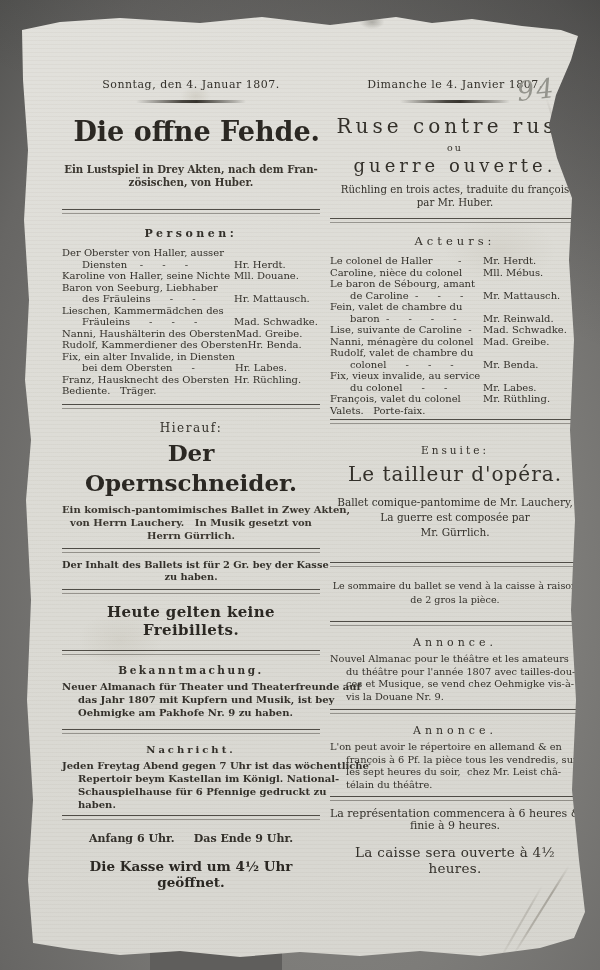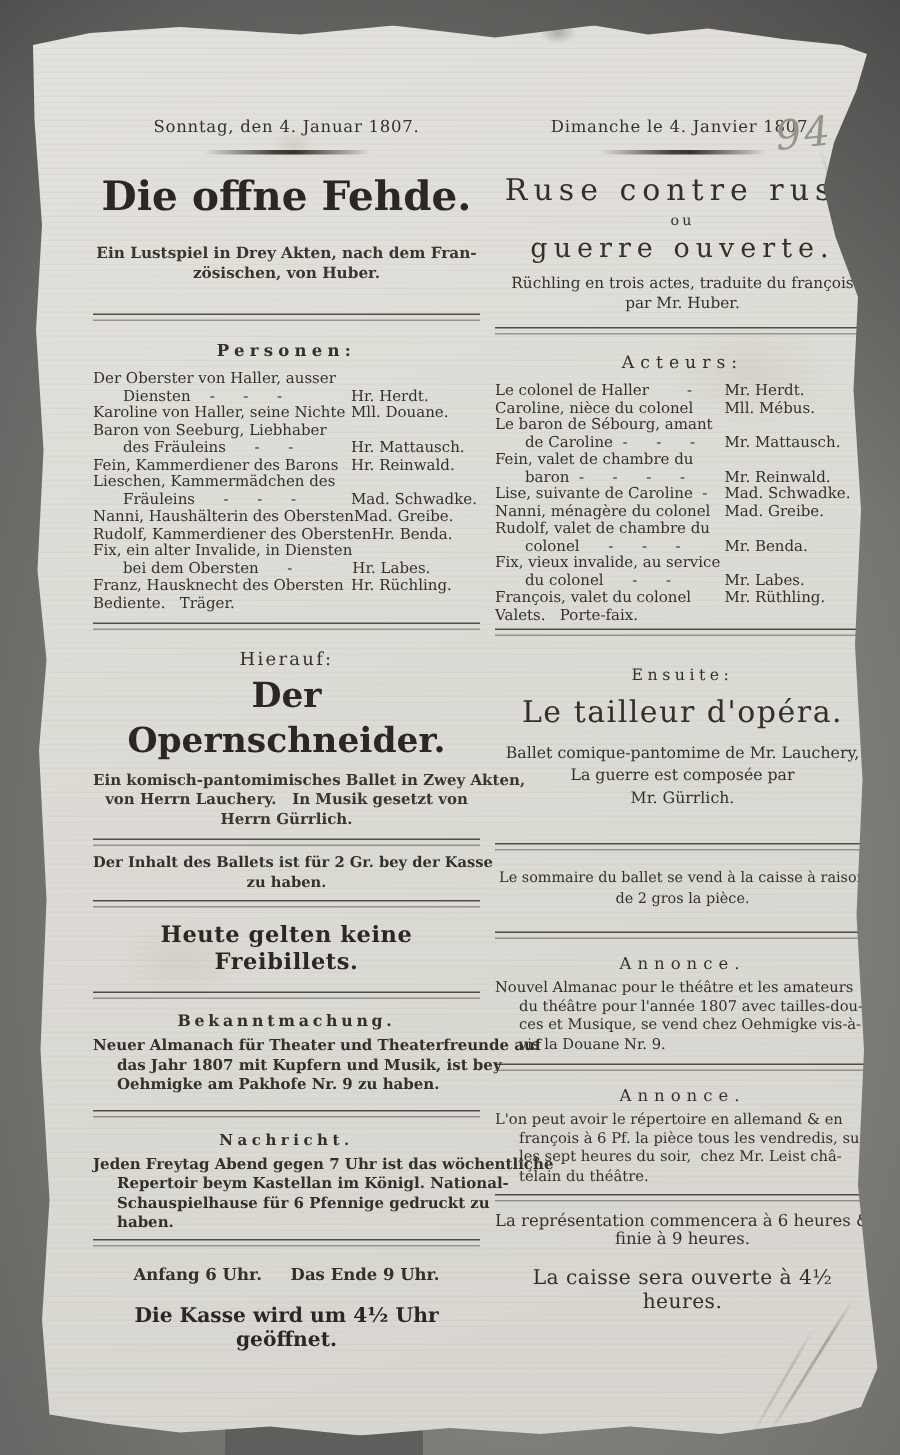--- a/index.html
+++ b/index.html
@@ -54,21 +54,21 @@
   .col-de{left:62px;width:258px;}
   .col-fr{left:330px;width:250px;}
   .pre{white-space:pre;}
 
   .date{font-size:11px;text-align:center;margin-top:8px;letter-spacing:.5px;}
   .ornament{height:3px;width:110px;margin:9px auto 0;
     background:linear-gradient(90deg, transparent, rgba(45,42,36,.2) 10%, rgba(45,42,36,.85) 42%, rgba(45,42,36,.95) 55%, rgba(45,42,36,.25) 90%, transparent);
     border-radius:2px;}
   .rule{height:3px;border-top:1.2px solid rgba(45,42,36,.8);border-bottom:1px solid rgba(45,42,36,.40);}
 
-  .title-de{font-size:27px;font-weight:700;text-align:center;margin-top:12px;line-height:34px;color:#2b2823;}
+  .title-de{font-size:27px;font-weight:700;text-align:right;margin-top:12px;line-height:34px;color:#2b2823;}
   .sub-de{font-size:10.2px;text-align:center;margin-top:14px;line-height:13px;font-weight:700;color:#3a362f;}
   .rule-a{margin-top:20px;}
   .cast-head-de{font-size:11px;font-weight:700;letter-spacing:3.5px;text-align:center;margin-top:13px;}
   .cast{margin-top:7px;font-size:10px;line-height:11.5px;}
   .cast-row{display:flex;align-items:flex-end;}
   .cast-role{flex:1;white-space:pre;padding-left:20px;text-indent:-20px;}
   .cast-name{flex:0 0 auto;white-space:pre;}
   .col-de .cast-name{width:86px;}
   .col-fr .cast-name{width:97px;}
   .col-de .cast{font-weight:500;}
@@ -137,24 +137,20 @@
             <div class="cast-name">Hr. Herdt.</div>
           </div>
         <div class="cast-row">
             <div class="cast-role">Karoline von Haller, seine Nichte</div>
             <div class="cast-name">Mll. Douane.</div>
           </div>
         <div class="cast-row">
             <div class="cast-role">Baron von Seeburg, Liebhaber
 des Fräuleins      -      -</div>
             <div class="cast-name">Hr. Mattausch.</div>
-          </div>
-        <div class="cast-row">
-            <div class="cast-role">Fein, Kammerdiener des Barons</div>
-            <div class="cast-name">Hr. Reinwald.</div>
           </div>
         <div class="cast-row">
             <div class="cast-role">Lieschen, Kammermädchen des
 Fräuleins      -      -      -</div>
             <div class="cast-name">Mad. Schwadke.</div>
           </div>
         <div class="cast-row">
             <div class="cast-role">Nanni, Haushälterin des Obersten</div>
             <div class="cast-name">Mad. Greibe.</div>
           </div>

